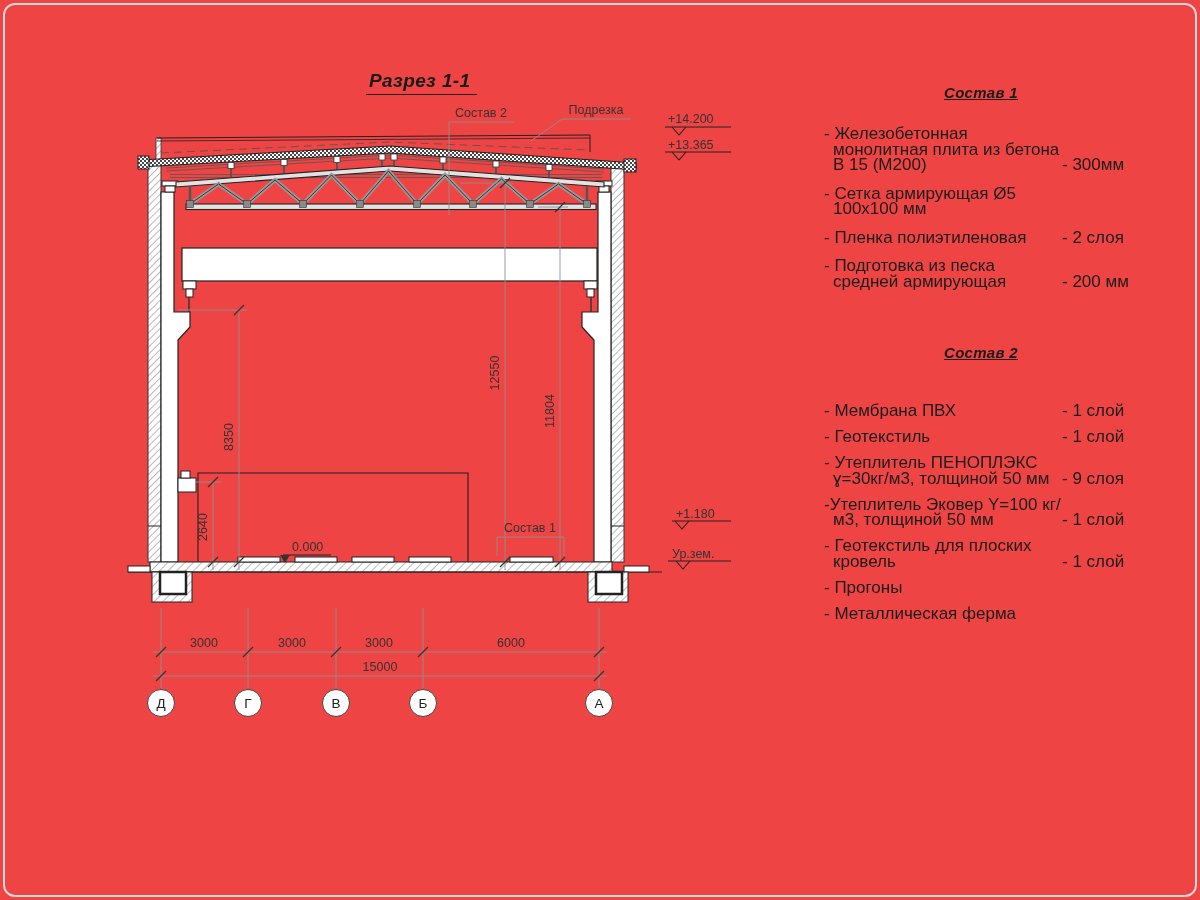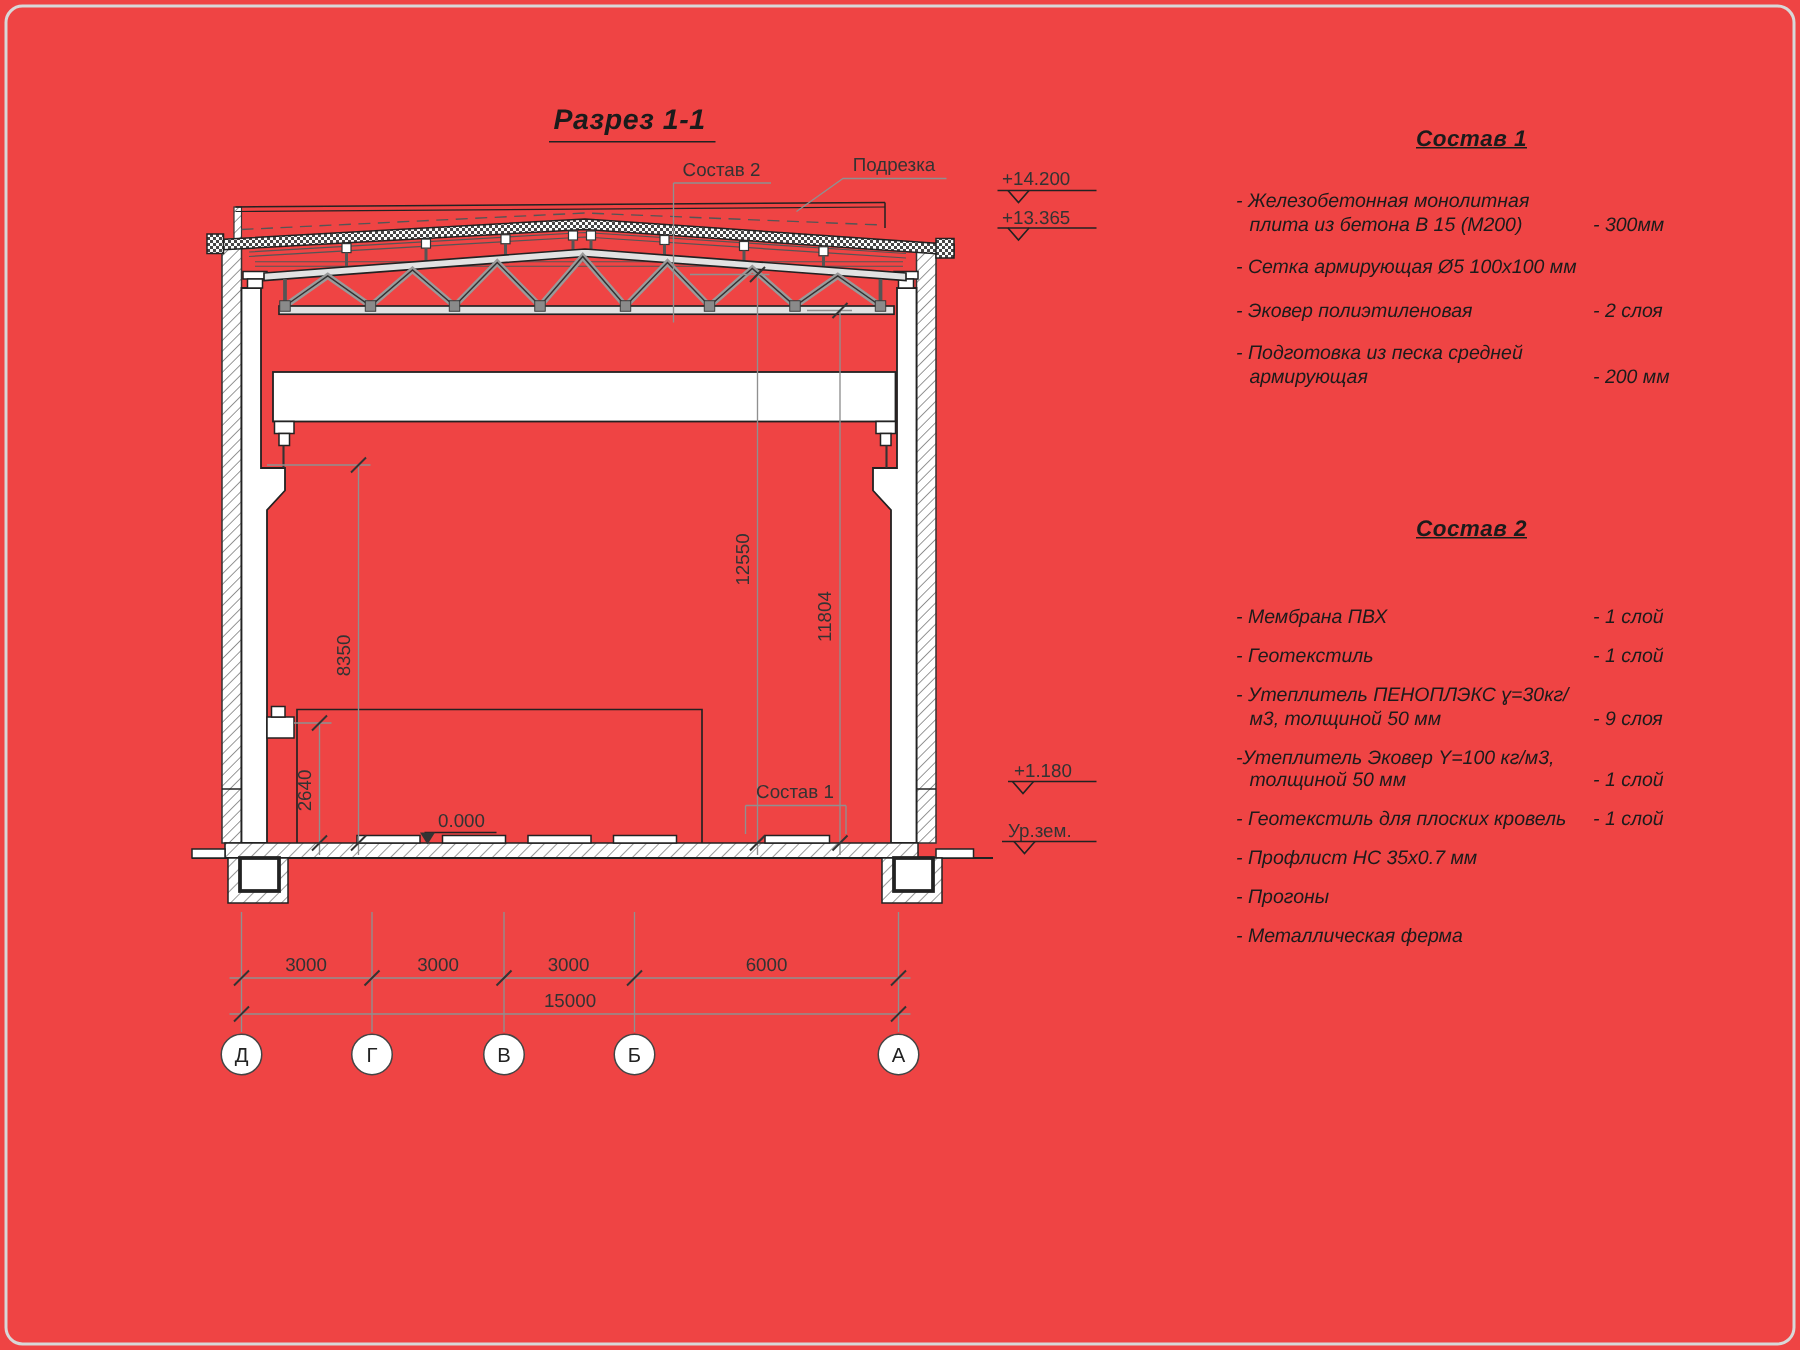--- a/index.html
+++ b/index.html
@@ -14,21 +14,21 @@
   .dim{stroke:#909090;stroke-width:.9;fill:none;}
   .tick{stroke:#333;stroke-width:1.3;}
   .mn{stroke:#222;fill:none;}
   .spec{position:absolute;left:824px;width:314px;color:#1b1b1b;}
   .spec1{top:84px;}
   .spec2{top:344px;}
   .spec-title{font-style:italic;font-weight:700;font-size:15px;text-decoration:underline;
               text-align:center;margin-bottom:25px;letter-spacing:.3px;}
   .spec2 .spec-title{margin-bottom:42px;}
   .spec-row{display:grid;grid-template-columns:238px 1fr;align-items:end;margin-bottom:13px;
-            font-size:13px;line-height:15.5px;font-style:italic;}
+            font-size:17px;line-height:15.5px;}
   .spec2 .spec-row{margin-bottom:10.5px;}
   .spec-name{padding-left:9px;text-indent:-9px;}
   .spec-val{white-space:nowrap;}
 </style>
 </head>
 <body>
 
 <div class="page">
   <div class="page-border"></div>
 
@@ -277,21 +277,21 @@
     <div class="spec-title">Состав 1</div>
     <div class="spec-row">
       <div class="spec-name">- Железобетонная  монолитная плита из бетона В 15 (М200)</div>
       <div class="spec-val">- 300мм</div>
     </div>
     <div class="spec-row">
       <div class="spec-name">- Сетка армирующая Ø5 100x100 мм</div>
       <div class="spec-val"></div>
     </div>
     <div class="spec-row">
-      <div class="spec-name">- Эковер полиэтиленовая</div>
+      <div class="spec-name">- Пленка полиэтиленовая</div>
       <div class="spec-val">-  2 слоя</div>
     </div>
     <div class="spec-row">
       <div class="spec-name">- Подготовка из песка средней армирующая</div>
       <div class="spec-val">- 200 мм</div>
     </div>
   </div>
 
   <div class="spec spec2">
     <div class="spec-title">Состав 2</div>
@@ -309,24 +309,20 @@
     </div>
     <div class="spec-row">
       <div class="spec-name">-Утеплитель Эковер Y=100 кг/м3, толщиной 50 мм</div>
       <div class="spec-val">- 1 слой</div>
     </div>
     <div class="spec-row">
       <div class="spec-name">- Геотекстиль для плоских кровель</div>
       <div class="spec-val">- 1 слой</div>
     </div>
     <div class="spec-row">
-      <div class="spec-name">- Профлист НС 35x0.7 мм</div>
-      <div class="spec-val"></div>
-    </div>
-    <div class="spec-row">
       <div class="spec-name">- Прогоны</div>
       <div class="spec-val"></div>
     </div>
     <div class="spec-row">
       <div class="spec-name">- Металлическая ферма</div>
       <div class="spec-val"></div>
     </div>
   </div>
 </div>
 

